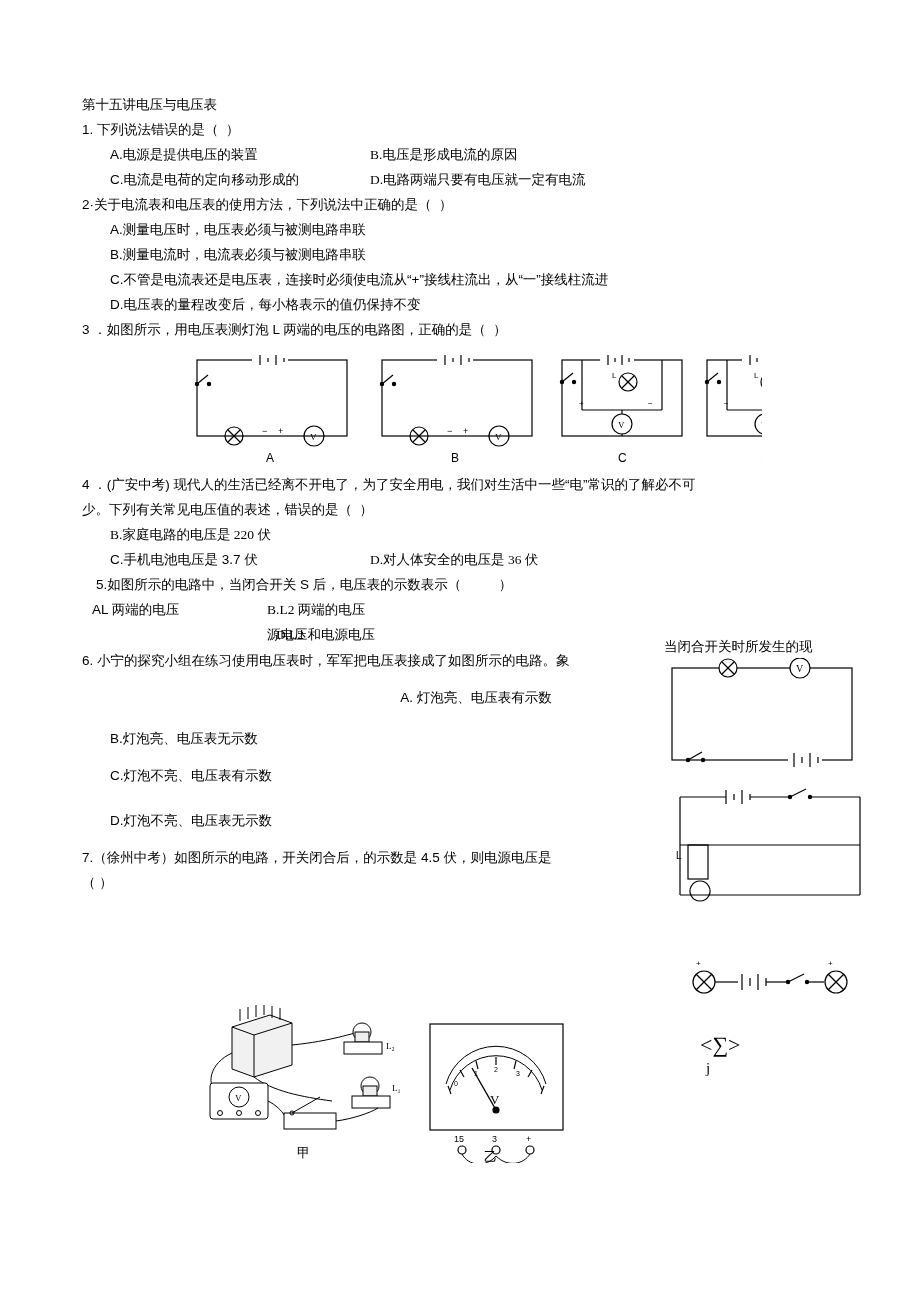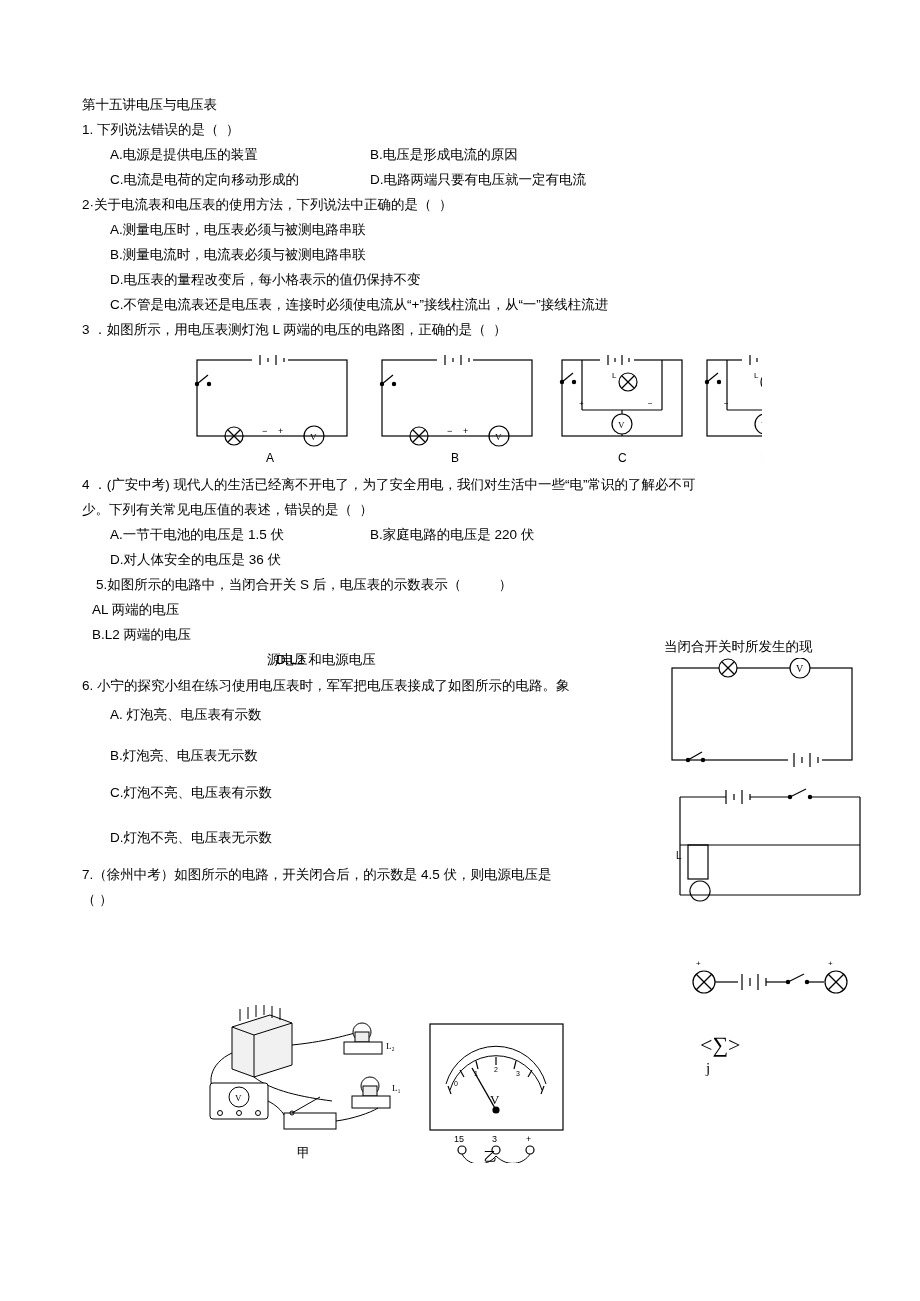--- a/index.html
+++ b/index.html
@@ -34,21 +34,21 @@
   }
   .indent1 { padding-left: 28px; }
   .indent2 { padding-left: 14px; }
   .opt-row {
     display: flex;
     font-size: 13.5px;
     line-height: 25px;
     padding-left: 28px;
   }
   .opt-a { width: 260px; }
-  .opt-b { flex: 1; }
+  .opt-b { flex: 1; font-family: Liberation Serif, serif; }
   svg { display: block; }
 </style>
 </head>
 <body>
 
 <div class="page">
 
   <div class="doc">
 
     <div class="line">第十五讲电压与电压表</div>
@@ -59,22 +59,22 @@
       <span class="opt-b">B.电压是形成电流的原因</span>
     </div>
     <div class="opt-row">
       <span class="opt-a">C.电流是电荷的定向移动形成的</span>
       <span class="opt-b">D.电路两端只要有电压就一定有电流</span>
     </div>
 
     <div class="line">2·关于电流表和电压表的使用方法，下列说法中正确的是（  ）</div>
     <div class="line indent1">A.测量电压时，电压表必须与被测电路串联</div>
     <div class="line indent1">B.测量电流时，电流表必须与被测电路串联</div>
+    <div class="line indent1">C.不管是电流表还是电压表，连接时必须使电流从“+”接线柱流出，从“一”接线柱流进</div>
     <div class="line indent1">D.电压表的量程改变后，每小格表示的值仍保持不变</div>
-    <div class="line indent1">C.不管是电流表还是电压表，连接时必须使电流从“+”接线柱流出，从“一”接线柱流进</div>
 
     <div class="line">3 ．如图所示，用电压表测灯泡 L 两端的电压的电路图，正确的是（  ）</div>
 
     <div style="height:130px; position:relative;">
       <svg width="680" height="128" viewBox="0 0 680 128">
         <g stroke="#000" fill="none" stroke-width="1.2">
 
           <rect x="115" y="18" width="150" height="76"></rect>
 
           <line x1="178" y1="13" x2="178" y2="23"></line>
@@ -166,40 +166,40 @@
           <text x="642" y="64" font-size="8" stroke="none" fill="#000">−</text>
           <text x="710" y="64" font-size="8" stroke="none" fill="#000">+</text>
           <text x="679" y="120" font-size="12" stroke="none" fill="#000">D</text>
         </g>
       </svg>
     </div>
 
     <div class="line">4 ．(广安中考) 现代人的生活已经离不开电了，为了安全用电，我们对生活中一些“电”常识的了解必不可</div>
     <div class="line">少。下列有关常见电压值的表述，错误的是（  ）</div>
     <div class="opt-row">
-      <span class="opt-a">A.一节干电池的电压是 1.5 伏</span>
       <span class="opt-b">B.家庭电路的电压是 220 伏</span>
     </div>
     <div class="opt-row">
+      <span class="opt-a">C.手机电池电压是 3.7 伏</span>
       <span class="opt-b">D.对人体安全的电压是 36 伏</span>
     </div>
 
     <div class="line indent2">5.如图所示的电路中，当闭合开关 S 后，电压表的示数表示（          ）</div>
-    <div class="opt-row" style="padding-left:10px;flex-direction:column;">
+    <div class="opt-row" style="padding-left:10px;">
       <span class="opt-a" style="width:175px;">AL 两端的电压</span>
       <span class="opt-b">B.L2 两端的电压</span>
     </div>
     <div class="opt-row" style="padding-left:160px;gap:24px;">
       <span class="opt-a" style="width:10px;"></span>
       <span class="opt-b">D.L2 和电源电压</span>
     </div>
     <div class="line" style="padding-left:185px; margin-top:-25px;">源电压</div>
 
     <div class="line" style="margin-top:1px;">6. 小宁的探究小组在练习使用电压表时，军军把电压表接成了如图所示的电路。象</div>
-    <div class="line indent1" style="margin-top:4px;">A. 灯泡亮、电压表有示数</div>
+    <div class="line indent1" style="margin-top:12px;text-align:center;">A. 灯泡亮、电压表有示数</div>
     <div class="line indent1" style="margin-top:16px;">B.灯泡亮、电压表无示数</div>
     <div class="line indent1" style="margin-top:12px;">C.灯泡不亮、电压表有示数</div>
     <div class="line indent1" style="margin-top:20px;">D.灯泡不亮、电压表无示数</div>
 
     <div class="line" style="margin-top:12px;"></div>
     <div class="line indent2"></div>
     <div class="line indent1"></div>
     <div class="line"></div>
     <div class="opt-row">
       <span class="opt-a"></span>

